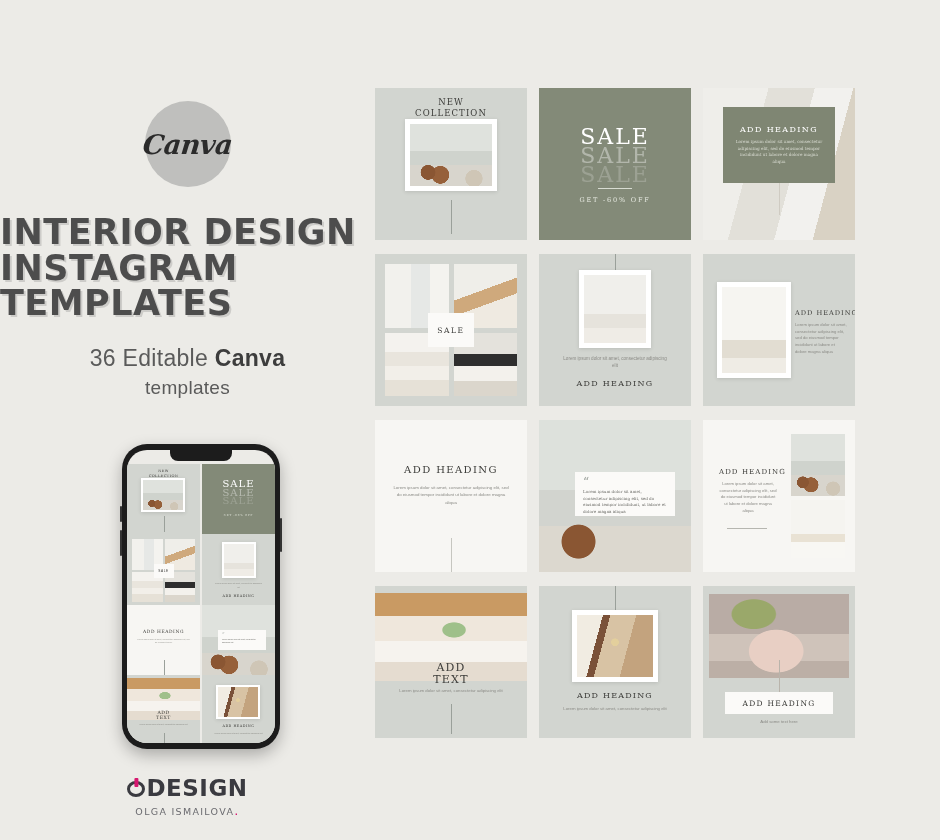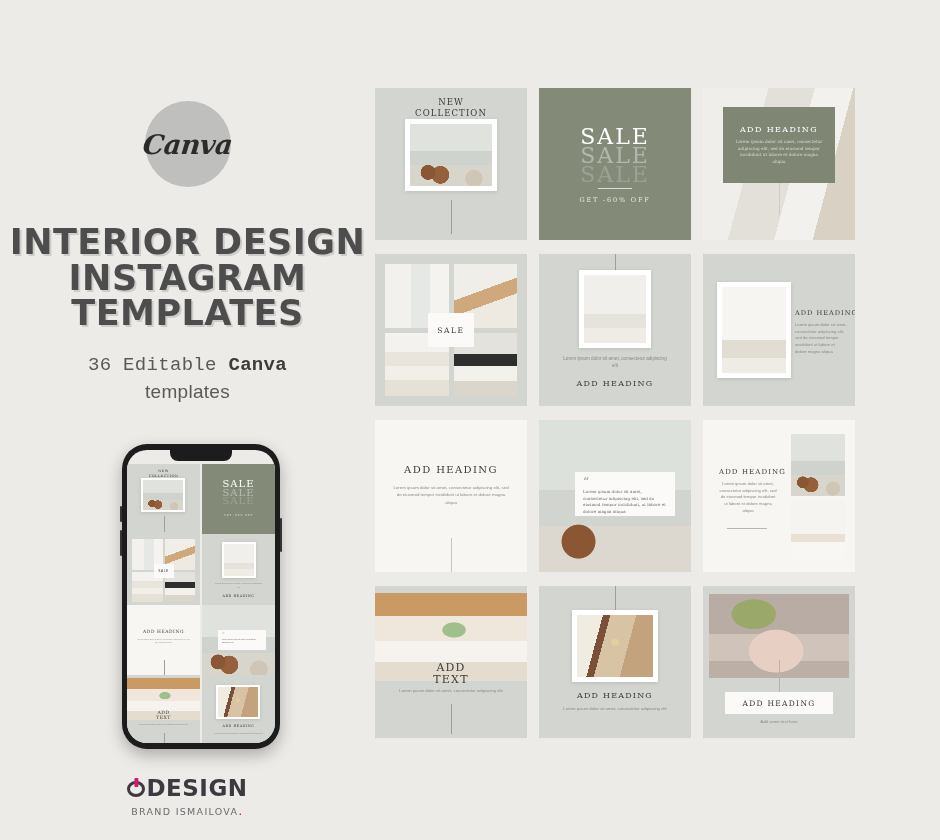--- a/index.html
+++ b/index.html
@@ -24,30 +24,30 @@
     margin-top: 101px;
     display: flex; align-items: center; justify-content: center;
   }
   .canva-badge span {
     font-family: "DejaVu Serif", serif;
     font-style: italic; font-weight: 700;
     font-size: 27px; color: #2b2b2b;
     letter-spacing: -0.5px;
     transform: skewX(-6deg);
   }
-  .title-block { margin-top: 38px; text-align: center; width: 100%; }
+  .title-block { margin-top: 28px; text-align: left; width: 100%; }
   .title-block .tl {
     font-family: "DejaVu Sans", sans-serif;
     font-weight: 700; font-size: 35px; line-height: 1.02;
     letter-spacing: 0.5px; color: #4d4d4d;
     text-shadow: 2px 2px 0 rgba(0,0,0,0.13);
     display: block;
   }
   .sub-block { margin-top: 20px; text-align: center; color: #5a5a5a; }
-  .sub-block .s1 { font-size: 19px; line-height: 1.42; font-weight: 300; letter-spacing: 0.3px; font-family: Liberation Mono, monospace; }
+  .sub-block .s1 { font-size: 23px; line-height: 1.42; font-weight: 300; letter-spacing: 0.3px; }
   .sub-block .s1 b { font-weight: 700; color: #3d3d3d; }
   .sub-block .s2 { font-size: 19px; line-height: 1.42; font-weight: 300; letter-spacing: 0.3px; }
 
   
   .phone-wrap { position: absolute; left: 122px; top: 444px; }
   .phone {
     width: 158px; height: 305px;
     background: #1c1c1c;
     border-radius: 25px;
     padding: 6px 5px;
@@ -323,21 +323,21 @@
 
     <div class="brand">
       <div class="brand-main">
         <span class="pwr">
           <span class="ring"></span>
             <span class="bar"></span>
         </span>
           <span>DESIGN</span>
       </div>
       <div class="brand-sub">
-        <span>BRAND ISMAILOVA</span><span class="dot">.</span>
+        <span>OLGA ISMAILOVA</span><span class="dot">.</span>
       </div>
     </div>
   </div>
 
   <div class="right">
 
     <div class="card">
       <div class="c1-title serif-h">
         <div>NEW</div>
         <div>COLLECTION</div>

